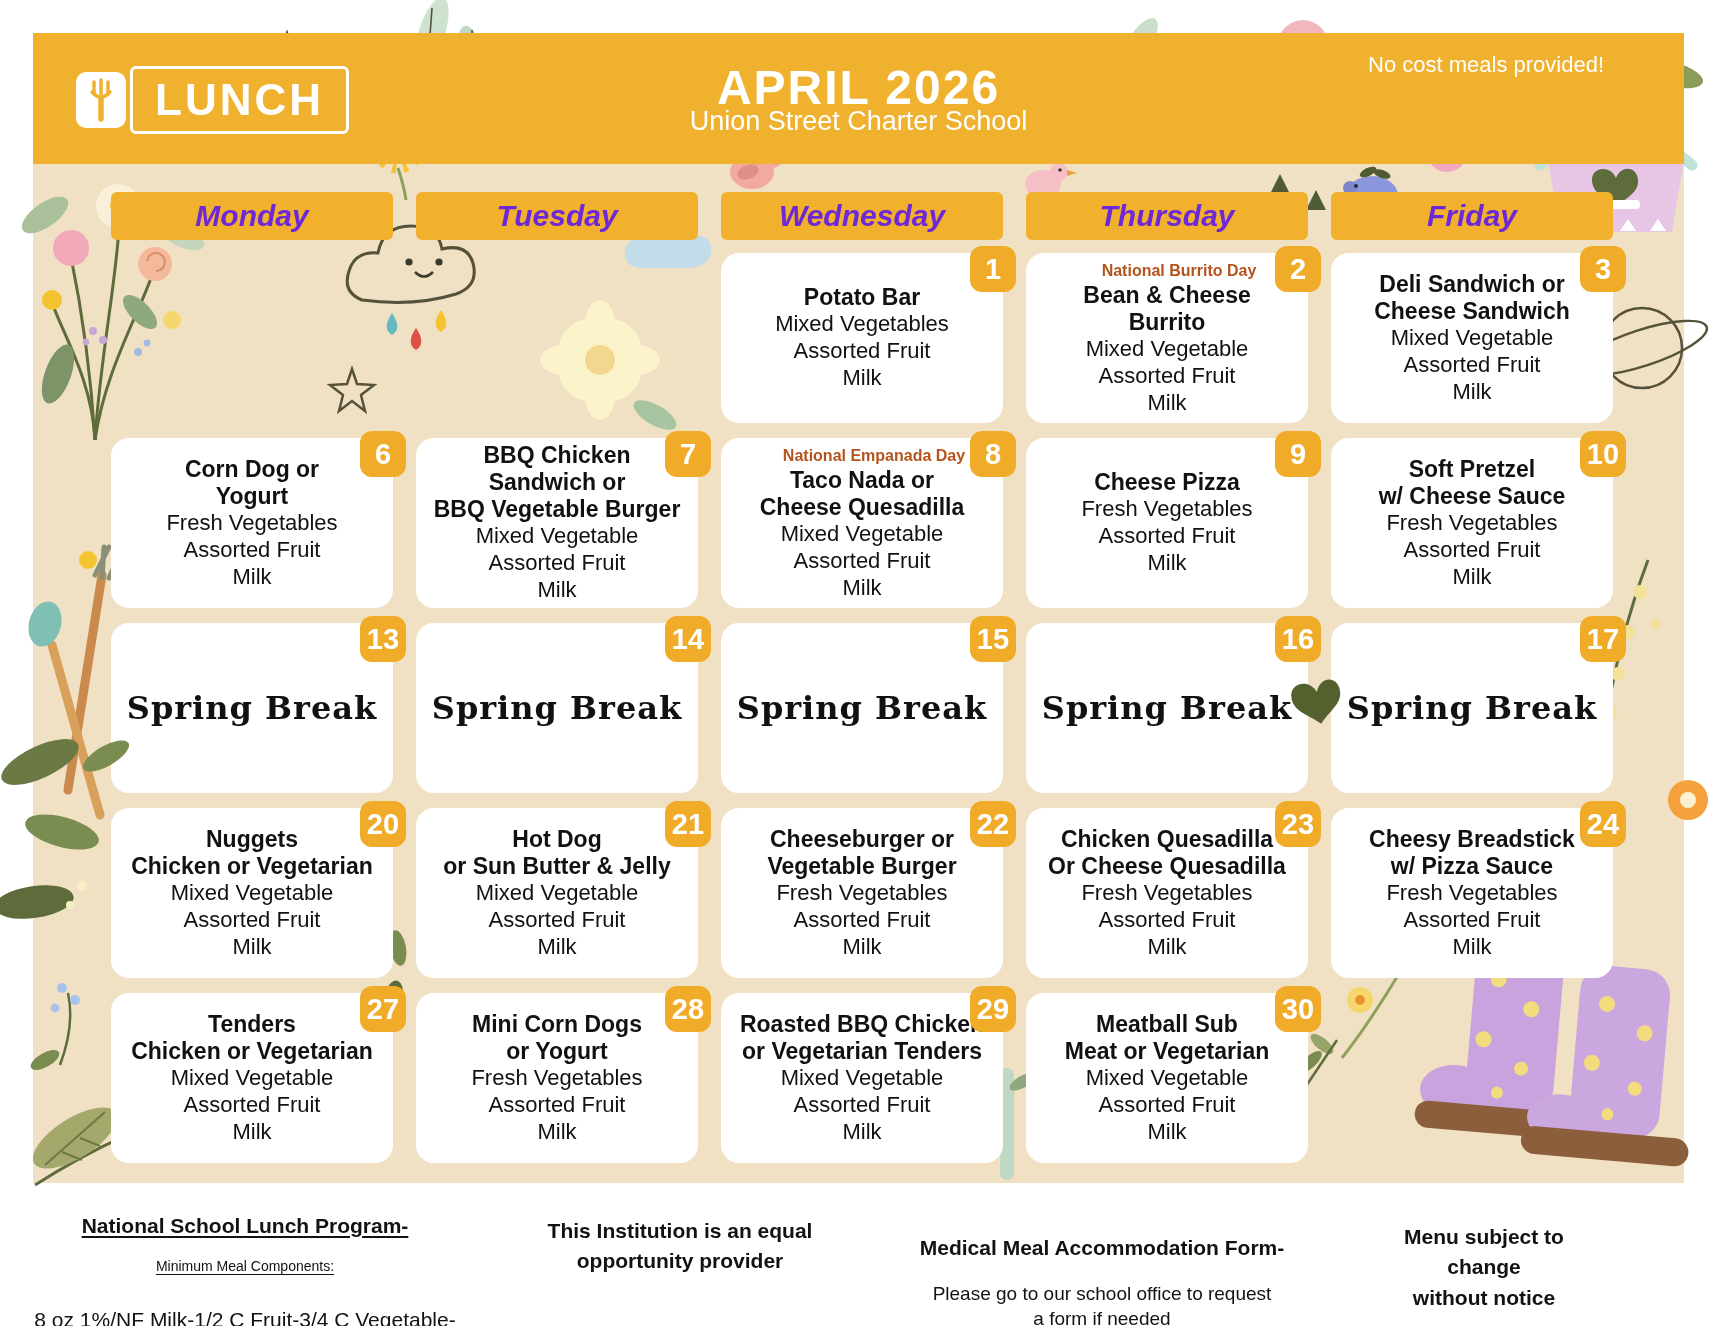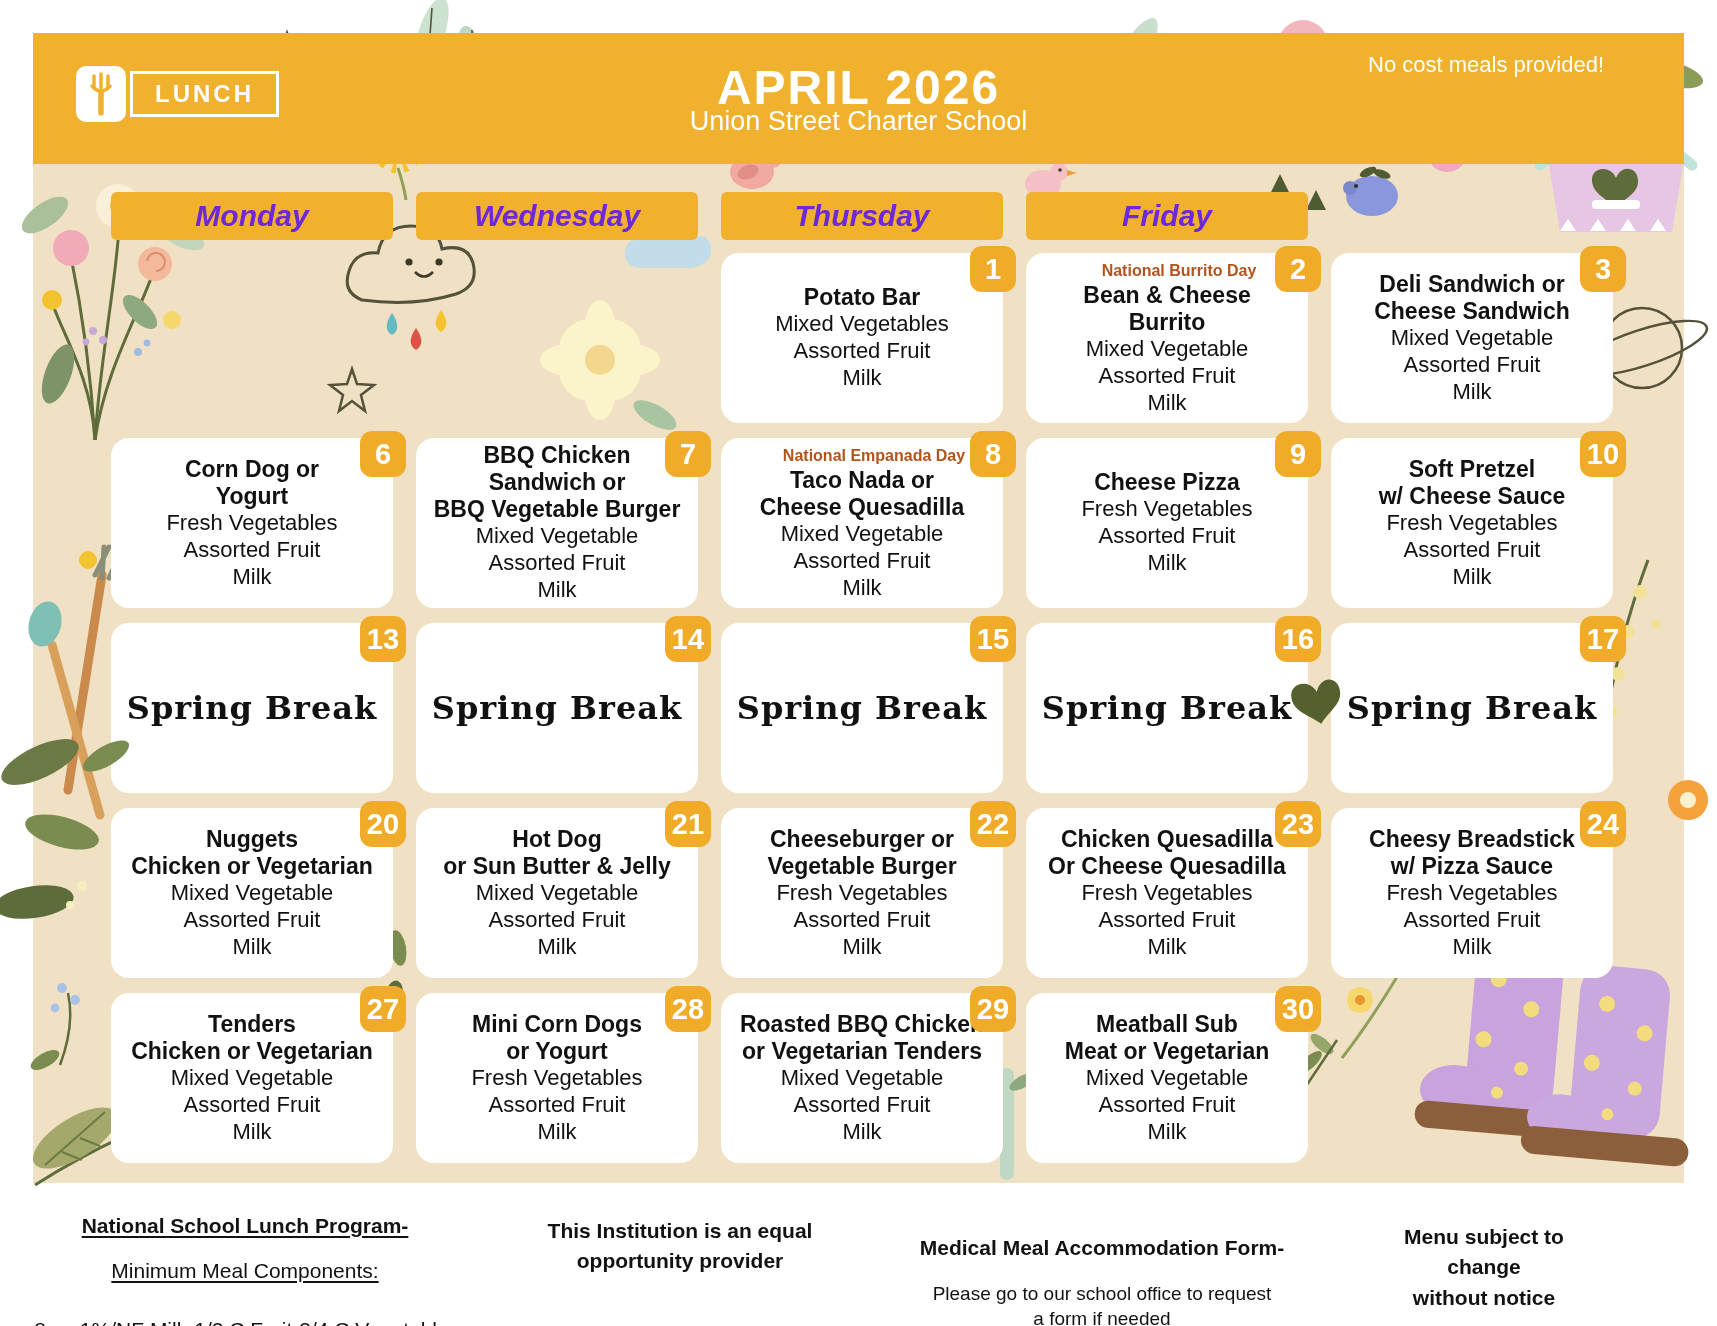--- a/index.html
+++ b/index.html
@@ -1,22 +1,22 @@
 <!DOCTYPE html>
 <html><head>
 <meta charset="utf-8">
 <style>
   html,body{margin:0;padding:0;background:#888;}
   .screen{position:relative;width:1717px;height:1326px;background:#ffffff;overflow:hidden;
           font-family:"Liberation Sans",sans-serif;margin:0 auto;}
   
   .header-band{position:absolute;left:33px;top:33px;width:1651px;height:131px;background:#F0B22E;z-index:2;}
   .logo-wrap{position:absolute;left:76px;top:66px;display:flex;align-items:center;gap:4px;z-index:3;}
-  .logo-box{border:3px solid #ffffff;border-radius:0;padding:6px 22px;color:#ffffff;
-            font-size:24px;font-weight:bold;letter-spacing:3px;}
+  .logo-box{border:3px solid #ffffff;border-radius:6px;padding:6px 22px;color:#ffffff;
+            font-size:44px;font-weight:bold;letter-spacing:3px;}
   .page-title{position:absolute;left:0;right:0;top:60px;text-align:center;color:#ffffff;
               font-size:48px;font-weight:bold;letter-spacing:2px;z-index:3;}
   .page-subtitle{position:absolute;left:0;right:0;top:106px;text-align:center;color:#ffffff;
               font-size:27px;z-index:3;}
   .header-note{position:absolute;left:1368px;top:52px;width:260px;color:#ffffff;font-size:22px;z-index:3;}
   
   .tan-area{position:absolute;left:33px;top:164px;width:1651px;height:1019px;background:#F1E1C4;z-index:0;}
   .decor{position:absolute;left:0;top:0;width:1717px;height:1326px;pointer-events:none;}
   .decor.under{z-index:1;}
   .decor.over{z-index:5;}
@@ -35,21 +35,21 @@
               border-radius:12px;color:#ffffff;font-weight:bold;font-size:29px;
               display:flex;align-items:center;justify-content:center;z-index:4;}
   .special-day{position:absolute;top:9px;left:0;right:0;font-weight:bold;font-size:16px;color:#B4531C;padding-left:24px;}
   .card-title{font-weight:bold;font-size:23px;line-height:1.18;white-space:pre-line;}
   .card-item{font-size:22px;line-height:1.22;}
   .break-title{font-family:"DejaVu Serif",serif;font-weight:bold;font-size:32px;letter-spacing:1px;}
   
   .f-block{position:absolute;transform:translateX(-50%);text-align:center;color:#121212;z-index:3;white-space:pre-line;}
   .u{text-decoration:underline;text-underline-offset:3px;}
   .f-title{font-weight:bold;font-size:21px;line-height:1.3;}
-  .f-sub{font-size:21px;line-height:1.3;margin-bottom:13px;}
+  .f-sub{font-size:14px;line-height:1.3;margin-bottom:13px;}
   .f-line{font-size:21px;line-height:1.35;}
   .f-bold{font-weight:bold;font-size:21px;line-height:1.45;}
   .f-body{font-size:19px;line-height:1.3;margin-top:3px;}
 </style>
 </head>
 <body>
 
 <div class="screen">
 
   <div class="tan-area"></div>
@@ -291,20 +291,21 @@
       </g>
     </svg>
     <div class="logo-box">LUNCH</div>
   </div>
   <div class="page-title">APRIL 2026</div>
   <div class="page-subtitle">Union Street Charter School</div>
   <div class="header-note">No cost meals provided!</div>
 
   <div class="day-headers" id="day-headers">
       <div class="day-pill">Monday</div>
+      <div class="day-pill">Tuesday</div>
       <div class="day-pill">Wednesday</div>
       <div class="day-pill">Thursday</div>
       <div class="day-pill">Friday</div>
     </div>
   <div class="weeks" id="weeks">
       <div class="week-row">
         <div class="day-slot"></div>
         <div class="day-slot"></div>
         <div class="day-slot">
           <div class="day-card">

